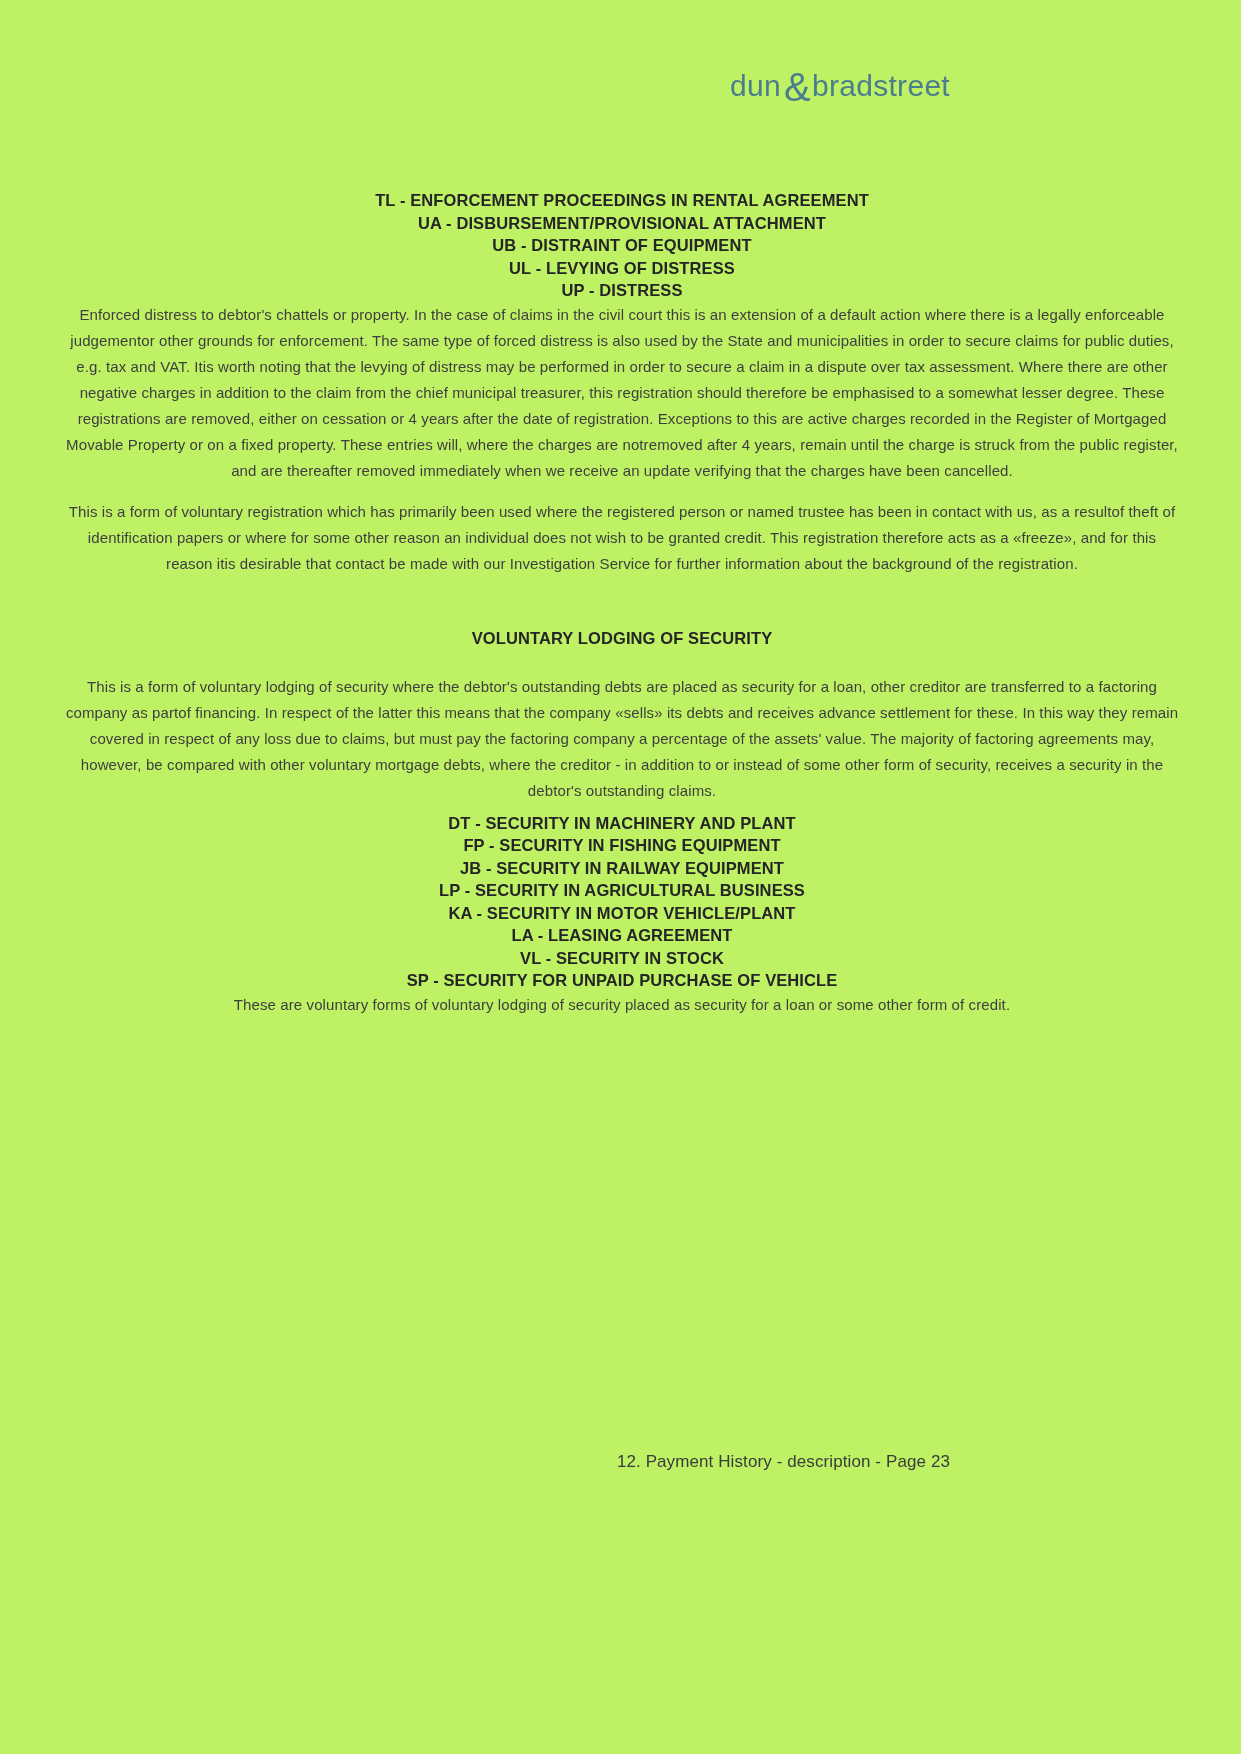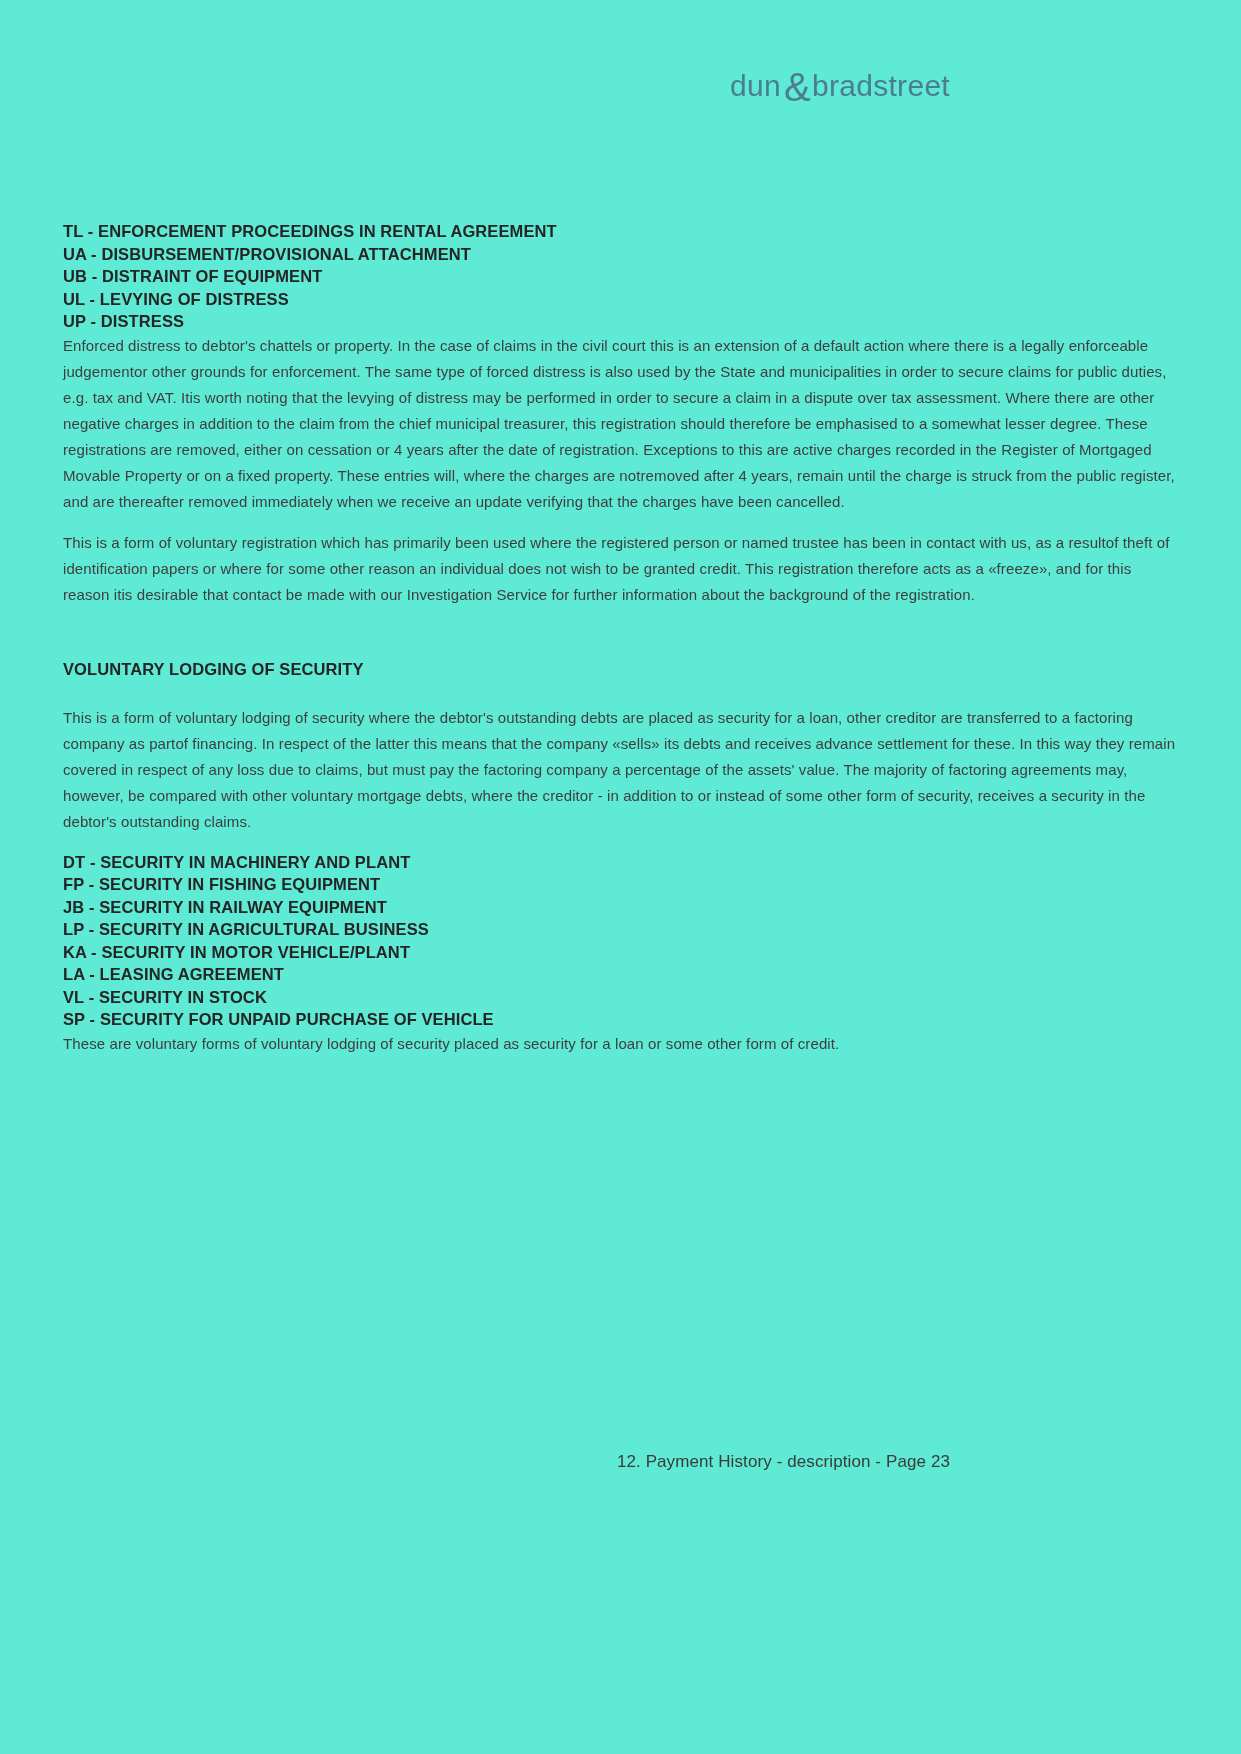--- a/index.html
+++ b/index.html
@@ -6,21 +6,21 @@
   html, body { margin: 0; padding: 0; background: #ffffff; }
   body {
     width: 1241px;
     height: 1754px;
     font-family: "Liberation Sans", sans-serif;
   }
   .page {
     position: relative;
     width: 1241px;
     height: 1754px;
-    background: #5eead4;
+    background: #bef264;
     overflow: hidden;
   }
   .logo {
     position: absolute;
     top: 64px;
     right: 291px;
     color: #4C7D8F;
     font-size: 30px;
     letter-spacing: 0.3px;
     white-space: nowrap;
@@ -28,22 +28,23 @@
   }
   .logo-amp {
     font-size: 40px;
     vertical-align: -5px;
     margin: 0 1px 0 3px;
     font-weight: 400;
   }
   .content {
     position: absolute;
     left: 63px;
-    top: 220px;
+    top: 189px;
     width: 1118px;
+    text-align: center;
   }
   .code-line {
     font-weight: bold;
     font-size: 16.5px;
     line-height: 22.5px;
     color: #252525;
     letter-spacing: 0.1px;
   }
   .para {
     margin: 0;
@@ -55,21 +56,21 @@
   .block-so { margin-top: 15px; }
   .section-title {
     margin: 50px 0 0 0;
     font-size: 16.5px;
     line-height: 23px;
     font-weight: bold;
     color: #252525;
     letter-spacing: 0.1px;
   }
   .block-fa { margin-top: 24px; }
-  .code-list-b { margin-top: 16px; }
+  .code-list-b { margin-top: 8px; }
   .footer {
     position: absolute;
     top: 1452px;
     right: 291px;
     font-size: 17px;
     color: #3b3b3b;
     letter-spacing: 0.1px;
   }
 </style>
 </head>

